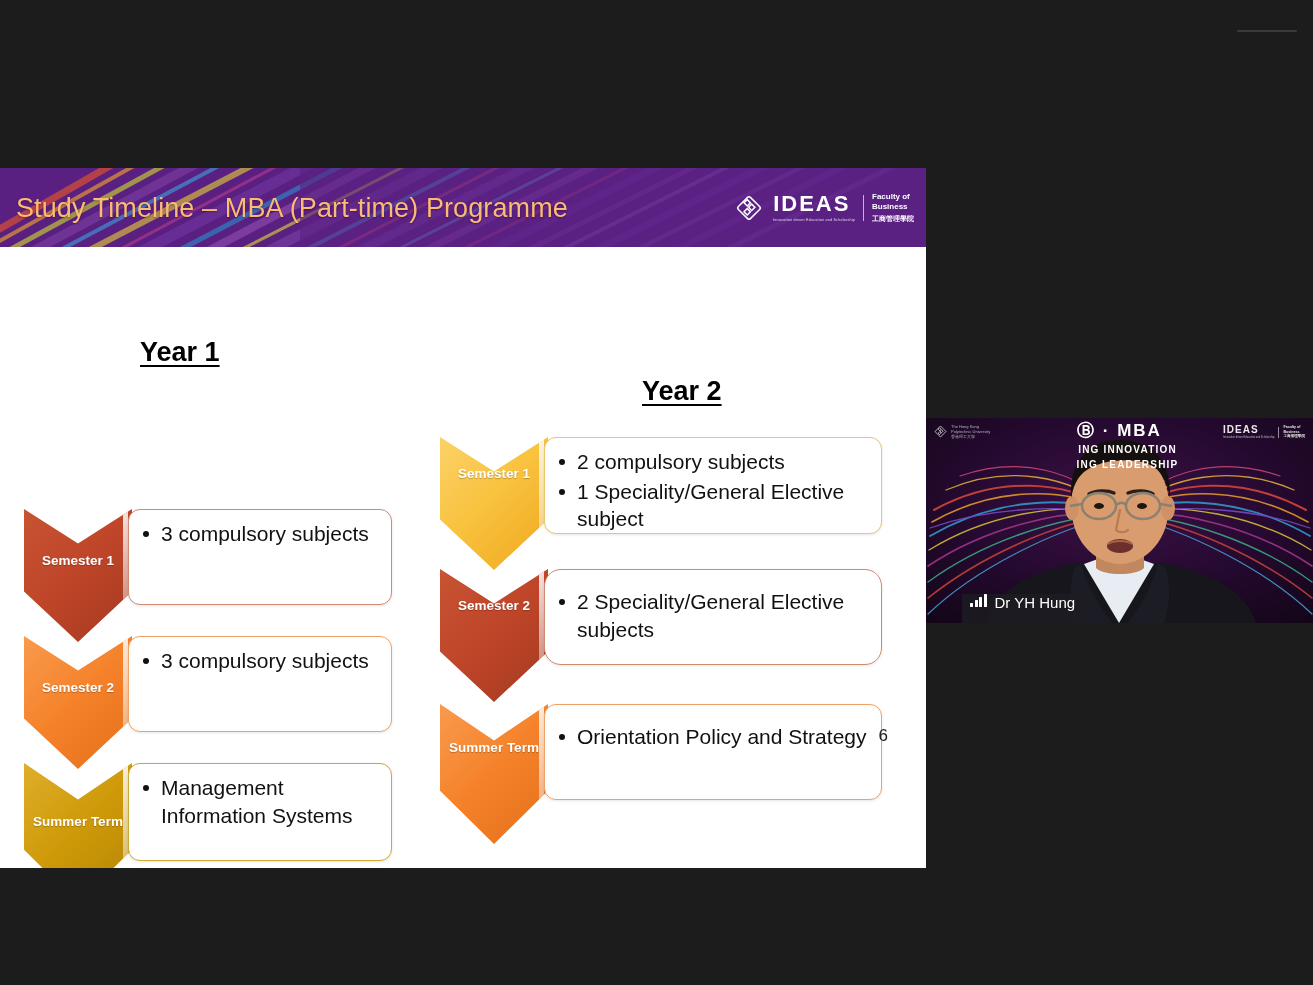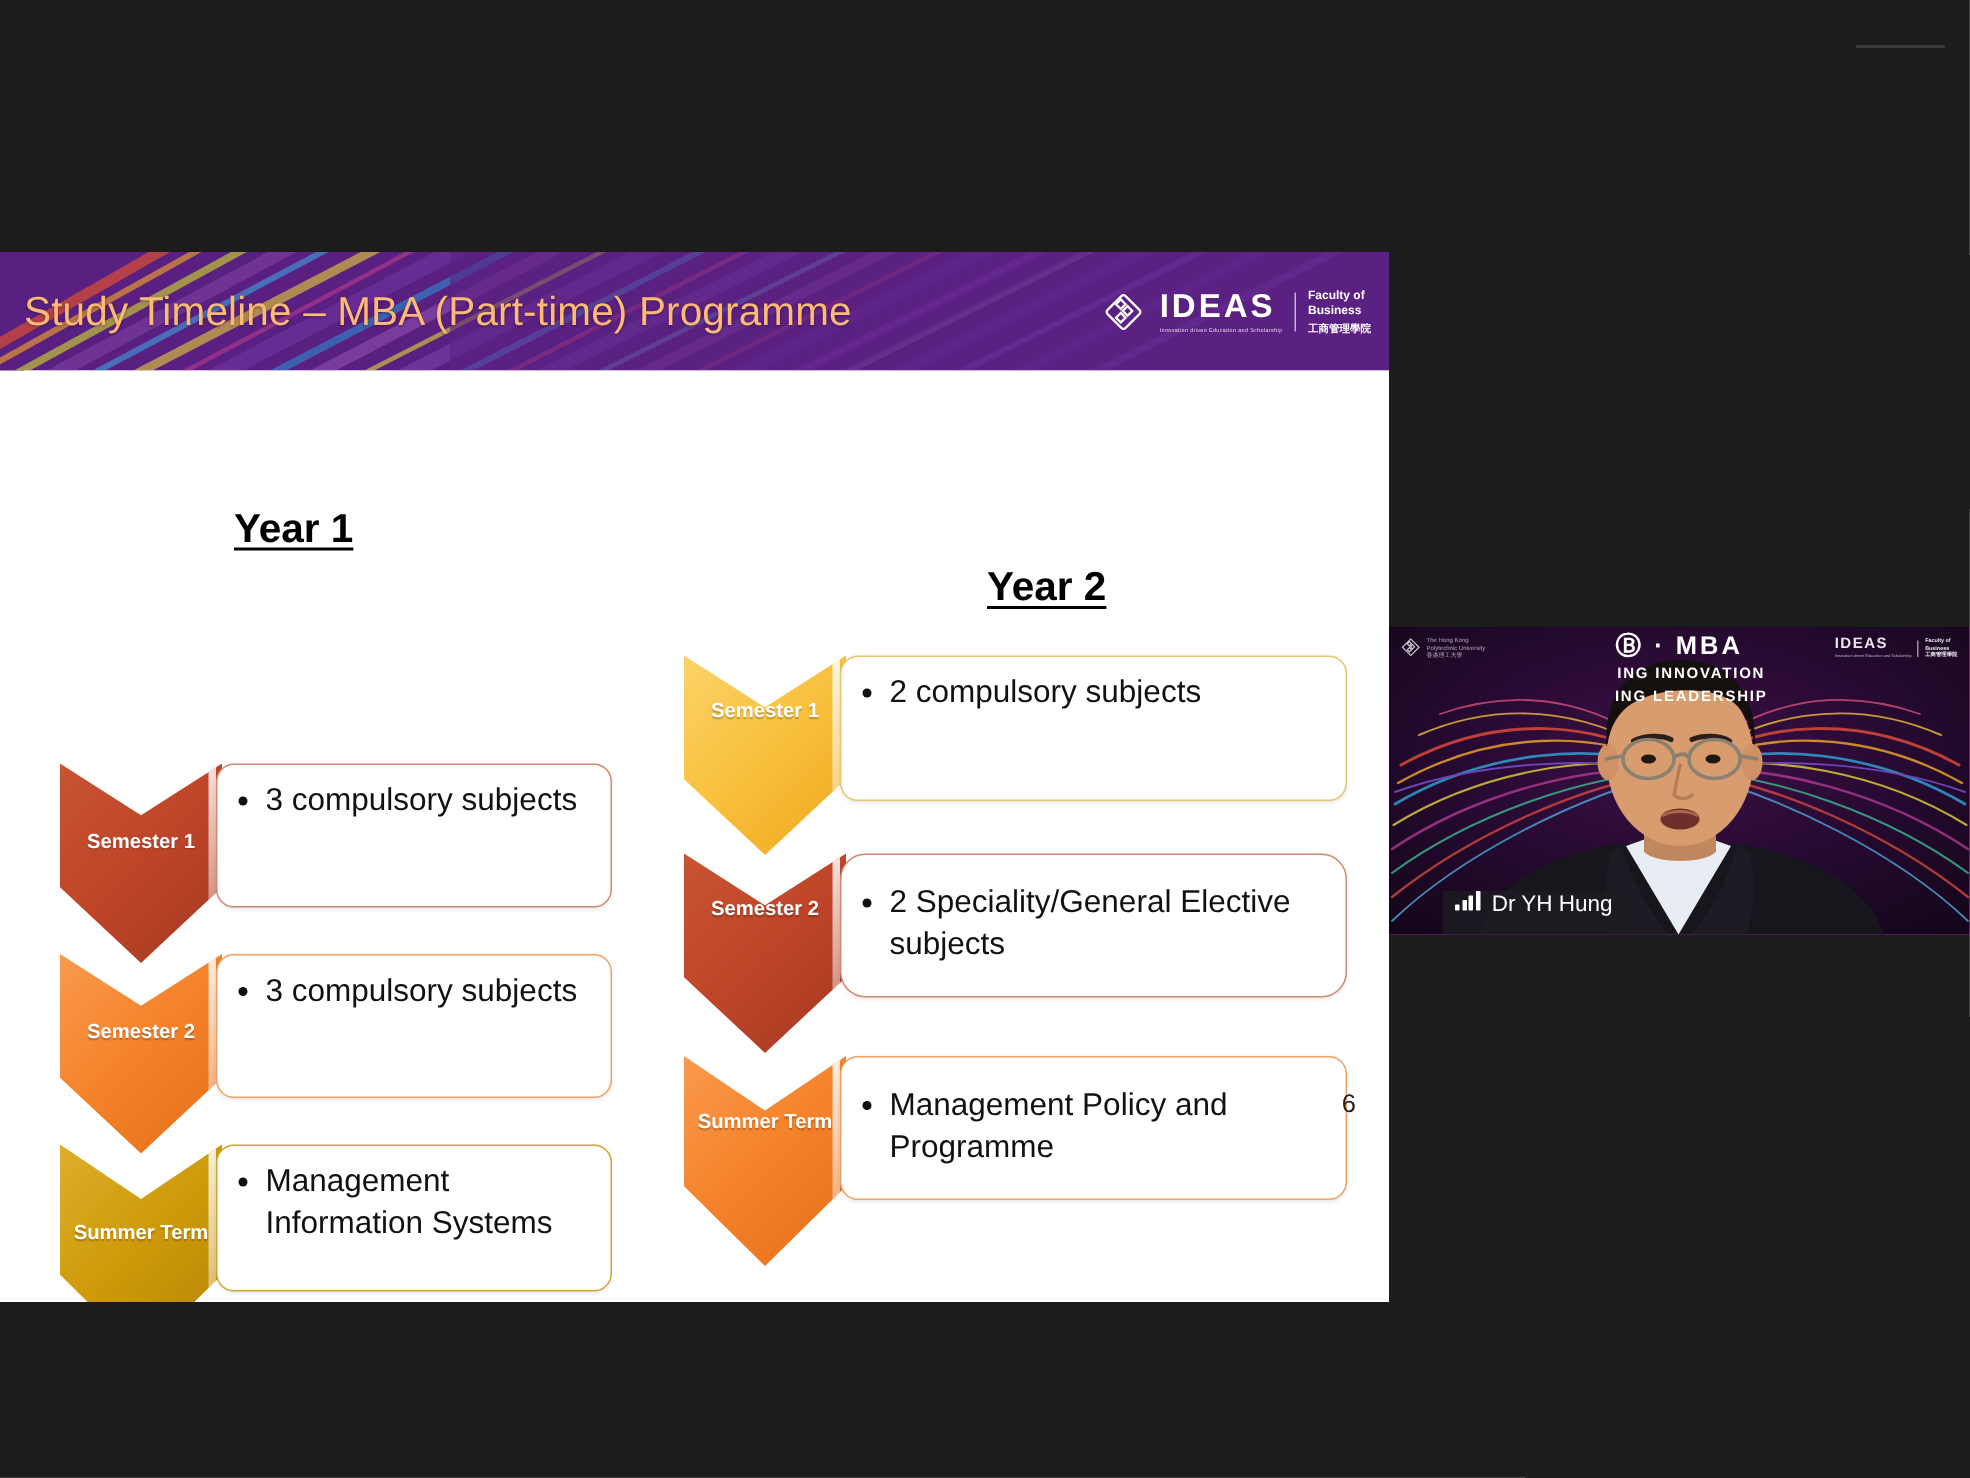--- a/index.html
+++ b/index.html
@@ -117,21 +117,20 @@
     font-weight: 700;
     margin-top: 2px;
     white-space: nowrap;
   }
 
   .slide-body {
     position: relative;
     width: 100%;
     height: 523px;
     background: #fff;
-    margin-left: 16px;
   }
 
   .year-heading {
     position: absolute;
     font-size: 27px;
     font-weight: 700;
     color: #000;
     text-decoration: underline;
     text-underline-offset: 4px;
     white-space: nowrap;
@@ -448,20 +447,21 @@
       </div>
 
       <div class="row" style="left:440px; top:190px; width:442px;">
         <div class="chevron c-yellow" style="width:108px;height:133px;">
           <span class="chev-gloss"></span>
           <span class="chev-label">Semester 1</span>
         </div>
         <div class="info-box b-yellow" style="width:338px;height:97px;">
           <ul class="bullet-list">
             <li>2 compulsory subjects</li>
+            <li>1 Speciality/General Elective subject</li>
           </ul>
         </div>
       </div>
 
       <div class="row" style="left:440px; top:322px; width:442px;">
         <div class="chevron c-red" style="width:108px;height:133px;">
           <span class="chev-gloss"></span>
           <span class="chev-label">Semester 2</span>
         </div>
         <div class="info-box b-red" style="width:338px;height:96px;padding-top:18px;border-radius:17px;">
@@ -471,21 +471,21 @@
         </div>
       </div>
 
       <div class="row" style="left:440px; top:457px; width:442px;">
         <div class="chevron c-orange" style="width:108px;height:140px;">
           <span class="chev-gloss"></span>
           <span class="chev-label">Summer Term</span>
         </div>
         <div class="info-box b-orange" style="width:338px;height:96px;padding-top:18px;">
           <ul class="bullet-list">
-            <li>Management Policy and Programme</li>
+            <li>Orientation Policy and Strategy</li>
           </ul>
         </div>
       </div>
 
       <div class="slide-number">6</div>
     </div>
   </div>
 
   <div class="video-tile">
 

